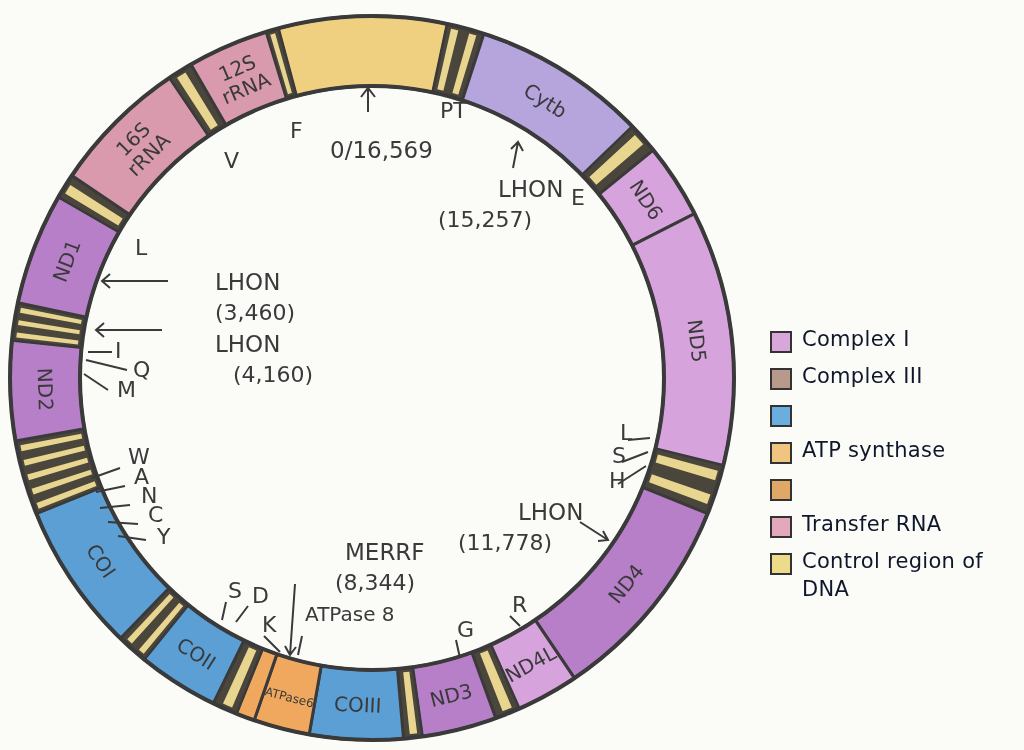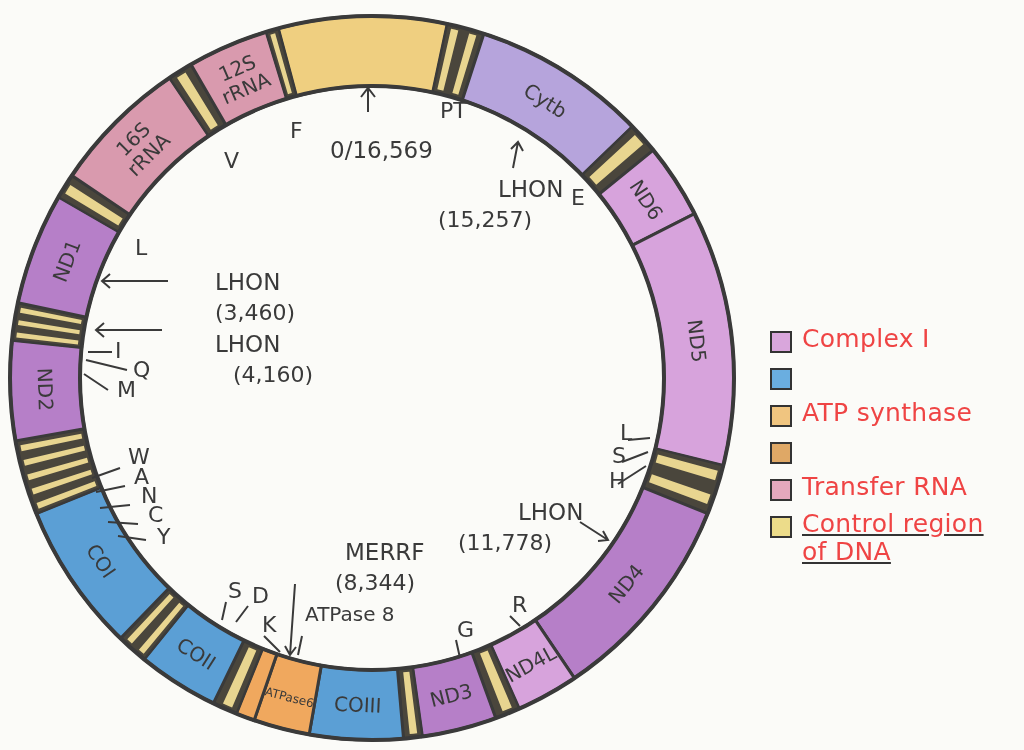--- a/index.html
+++ b/index.html
@@ -3,22 +3,22 @@
 <meta charset="utf-8">
 <style>
   html, body { margin:0; padding:0; }
   body { width:1024px; height:750px; background:#fbfbf8; position:relative; overflow:hidden;
          font-family:"DejaVu Sans", sans-serif; color:#333; }
   #diagram { position:absolute; left:0; top:0; }
   .hand { font-family:"DejaVu Sans", sans-serif; fill:#3a3a3a; }
   .legend { position:absolute; left:770px; top:325px; width:250px; }
   .legend-item { display:flex; align-items:flex-start; height:37px; }
   .swatch { width:18px; height:18px; border:2px solid #333; margin-top:6px; margin-right:10px; flex:0 0 auto; }
-  .legend-label { font-size:25px; color:#ef4444; line-height:28px; letter-spacing:0.3px; }
-  .legend-item.tall { height:70px;text-decoration:underline; }
+  .legend-label { font-size:21px; color:#0f172a; line-height:28px; letter-spacing:0.3px; }
+  .legend-item.tall { height:70px; }
 </style>
 </head>
 <body>
 
 <svg id="diagram" width="760" height="750" viewBox="0 0 760 750">
   <g id="ring">
       <path d="M278.30750567288754 28.334850883357262 A362 362 0 0 1 447.26403207602857 23.910568534362312 L432.7102137187855 92.38090058572868 A292 292 0 0 0 296.424838830064 95.94965872359205 Z" fill="#efcf80" stroke="#3a3a3a" stroke-width="3"></path>
       <path d="M447.2640320760289 23.91056853436237 A362 362 0 0 1 483.864151963731 33.71754110115444 L462.23296235748467 100.2914972418152 A292 292 0 0 0 432.7102137187858 92.3809005857288 Z" fill="#4a463c" stroke="#3a3a3a" stroke-width="2"></path>
       <path d="M451.0096817376974 28.82744925795248 A358 358 0 0 1 458.30487177822795 30.558682498261817 L443.3582180065795 90.73008385331144 A296 296 0 0 0 437.3264407663643 89.29867312948028 Z" fill="#e8d590" stroke="none"></path>
       <path d="M469.1756810516966 33.44102534959427 A358 358 0 0 1 476.37026754070655 35.55168674166123 L458.29496981019315 94.85837786461371 A296 296 0 0 0 452.346373160062 93.11325000972039 Z" fill="#e8d590" stroke="none"></path>
@@ -144,20 +144,24 @@
       <text x="305" y="621" font-size="20" class="hand">ATPase 8</text>
     </g>
 </svg>
 
 <div class="legend">
   <div class="legend-item">
     <span class="swatch" style="background:#d9a6dc"></span>
     <span class="legend-label">Complex I</span>
   </div>
   <div class="legend-item">
+    <span class="swatch" style="background:#b89a8c"></span>
+    <span class="legend-label">Complex III</span>
+  </div>
+  <div class="legend-item">
     <span class="swatch" style="background:#6aaee0"></span>
   </div>
   <div class="legend-item">
     <span class="swatch" style="background:#f0c580"></span>
     <span class="legend-label">ATP synthase</span>
   </div>
   <div class="legend-item">
     <span class="swatch" style="background:#dfa866"></span>
   </div>
   <div class="legend-item">

